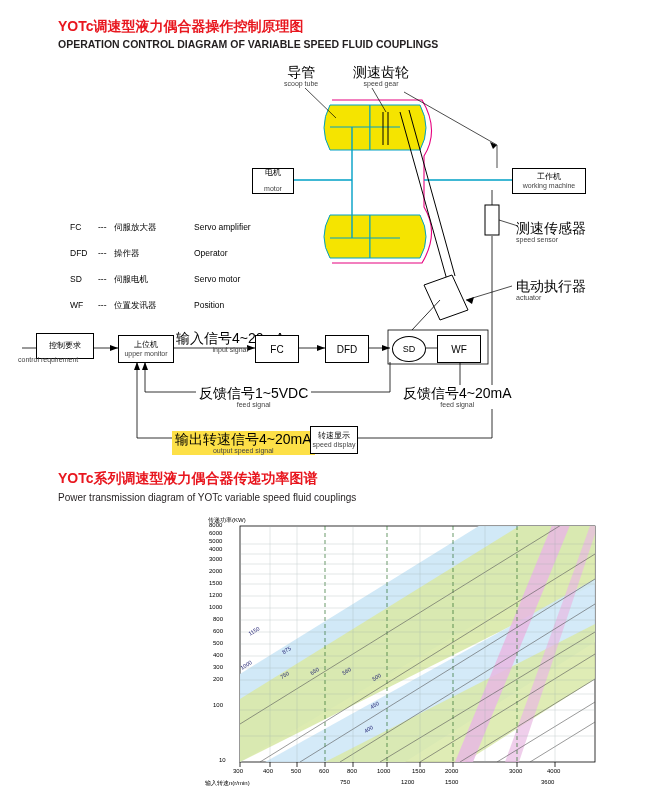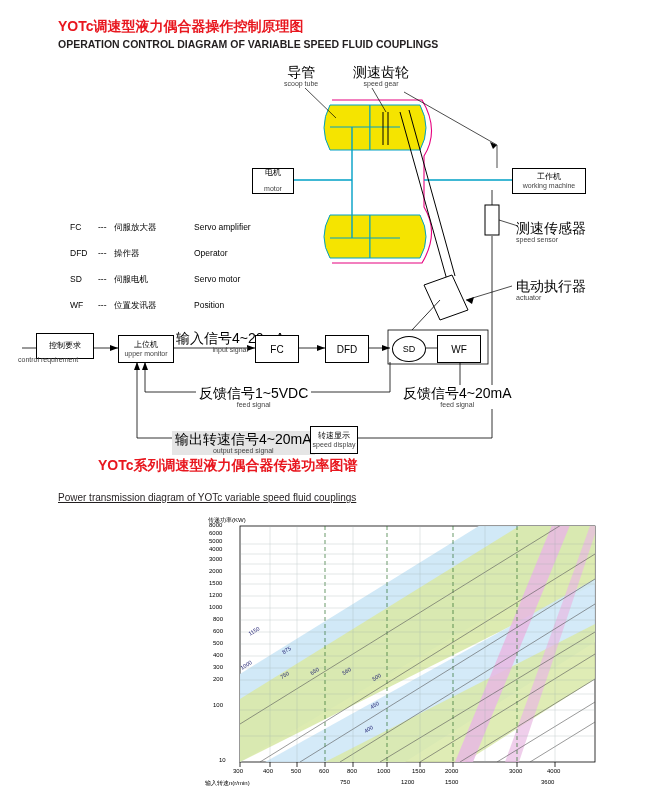--- a/index.html
+++ b/index.html
@@ -182,32 +182,32 @@
 
 <div class="abs lbl center" style="left:196px;top:385px;background:#fff;padding:0 3px;">
   <div class="cn">反馈信号1~5VDC</div>
   <div class="en" style="color:#444">feed signal</div>
 </div>
 <div class="abs lbl center" style="left:400px;top:385px;background:#fff;padding:0 3px;">
   <div class="cn">反馈信号4~20mA</div>
   <div class="en" style="color:#444">feed signal</div>
 </div>
 
-<div class="abs lbl center" style="left:172px;top:431px;background:#e5e5e5;padding:0 3px;">
+<div class="abs lbl center" style="left:172px;top:431px;background:#fde047;padding:0 3px;">
   <div class="cn">输出转速信号4~20mA</div>
   <div class="en" style="color:#444">output speed signal</div>
 </div>
 
 <div class="abs box" style="left:310px;top:426px;width:46px;height:26px;">
   <div>转速显示</div>
   <div style="font-size:7px;color:#444">speed display</div>
 </div>
 
-<div class="abs title-cn" style="left:58px;top:457px;margin-left:40px;">YOTc系列调速型液力偶合器传递功率图谱</div>
-<div class="abs title-en" style="left:58px;top:492px;font-weight:normal;font-size:10px;text-decoration:underline;">Power transmission diagram of YOTc variable speed fluid couplings</div>
+<div class="abs title-cn" style="left:58px;top:470px;">YOTc系列调速型液力偶合器传递功率图谱</div>
+<div class="abs title-en" style="left:58px;top:492px;font-weight:normal;font-size:10px;">Power transmission diagram of YOTc variable speed fluid couplings</div>
 
 <div class="abs axis-unit" style="left:208px;top:516px;">传递功率(KW)</div>
 
 <svg class="abs" style="left:205px;top:524px;" width="430" height="262">
   <defs>
     <clipPath id="plotclip">
         <rect x="35" y="2" width="355" height="236"></rect>
       </clipPath>
   </defs>
 

